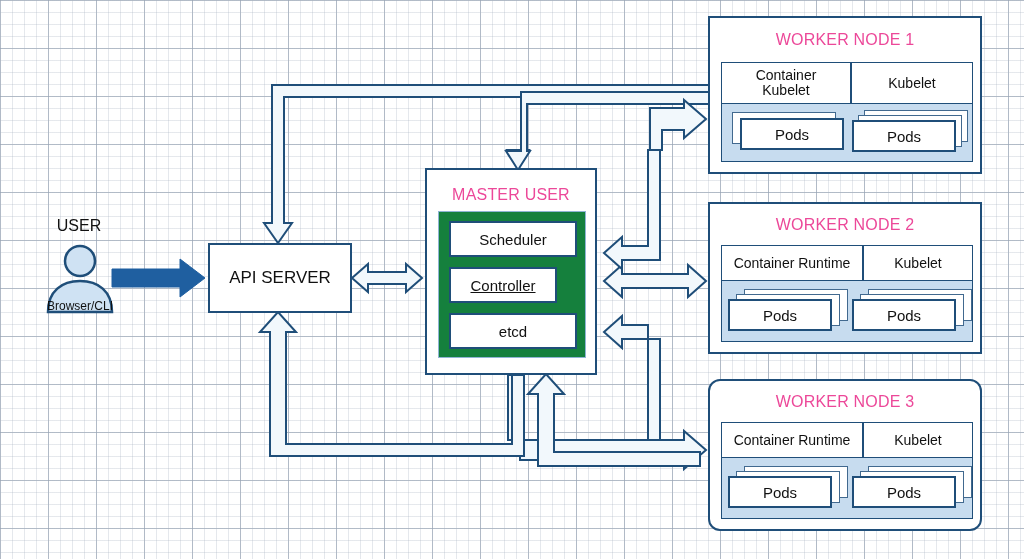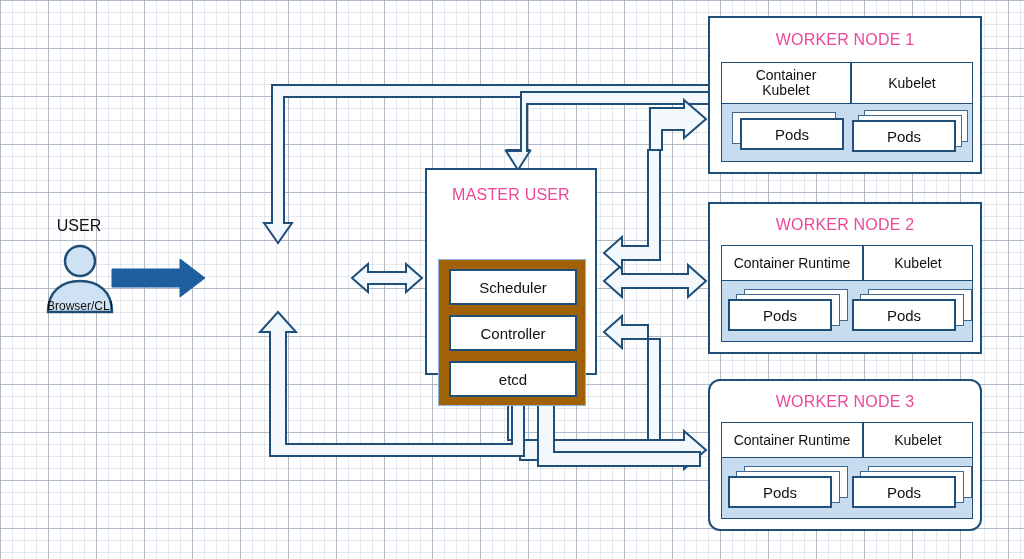--- a/index.html
+++ b/index.html
@@ -29,22 +29,22 @@
        background:#ffffff;display:flex;align-items:center;justify-content:center;
        font-size:14px;color:#111;text-align:center;line-height:1.05;}
   .podszone{position:absolute;box-sizing:border-box;background:#c7dcef;
        border:1.5px solid #1f4e79;border-top:none;}
   .podstack{position:absolute;padding-left:6px;}
   .podcard{position:absolute;box-sizing:border-box;background:#ffffff;
        border:1.5px solid #41698f;}
   .podfront{position:absolute;box-sizing:border-box;background:#ffffff;
        border:2px solid #1f4e79;display:flex;align-items:center;
        justify-content:center;font-size:15px;color:#111;}
-  .master-inner{position:absolute;box-sizing:border-box;background:#a16207;
-       border:1.5px solid #8fb4d4;margin-top:48px;}
+  .master-inner{position:absolute;box-sizing:border-box;background:#15803d;
+       border:1.5px solid #8fb4d4;}
   .mrow{position:absolute;box-sizing:border-box;background:#ffffff;
        border:2px solid #1f4e79;display:flex;align-items:center;
        justify-content:center;font-size:15px;color:#111;}
   .lbl{position:absolute;color:#111;}
   .user-label{font-size:16px;text-align:center;width:120px;}
   .browser-label{font-size:12px;text-align:center;width:150px;}
   .api-label{font-size:17px;color:#111;}
 </style>
 </head>
 <body>
@@ -117,26 +117,29 @@
 
   <div class="lbl user-label" style="left:19px;top:217px;">USER</div>
 
   <svg style="position:absolute;left:40px;top:244px;width:80px;height:70px;" viewBox="0 0 80 70" xmlns="http://www.w3.org/2000/svg">
     <circle cx="40" cy="17" r="15" fill="#cfe2f3" stroke="#1f4e79" stroke-width="2.5"></circle>
     <path d="M8,68 C8,47 22,37 40,37 C58,37 72,47 72,68 Z" fill="#cfe2f3" stroke="#1f4e79" stroke-width="2.5"></path>
   </svg>
 
   <div class="lbl browser-label" style="left:5px;top:299px;">Browser/CLI</div>
 
+  <div class="box" style="left:208px;top:243px;width:144px;height:70px;">
+    <span class="api-label">API SERVER</span>
+  </div>
 
   <div class="box node-outer" style="left:425px;top:168px;width:172px;height:207px;display:block;">
     <div class="node-title" style="top:16px;">MASTER USER</div>
     <div class="master-inner" style="left:11px;top:41px;width:148px;height:147px;">
       <div class="mrow" style="left:10px;top:9px;width:128px;height:36px;">Scheduler</div>
-      <div class="mrow" style="left:10px;top:55px;width:128px;height:36px;">Controller</div>
+      <div class="mrow" style="left:10px;top:55px;width:108px;height:36px;text-decoration:underline;">Controller</div>
       <div class="mrow" style="left:10px;top:101px;width:128px;height:36px;">etcd</div>
     </div>
   </div>
 
   <div class="box node-outer" style="left:708px;top:16px;width:274px;height:158px;display:block;">
     <div class="node-title" style="top:13px;">WORKER NODE 1</div>
 
     <div class="strip" style="left:11px;top:44px;width:130px;height:42px;flex-direction:column;">
       <span>Container</span>
       <span>Kubelet</span>

